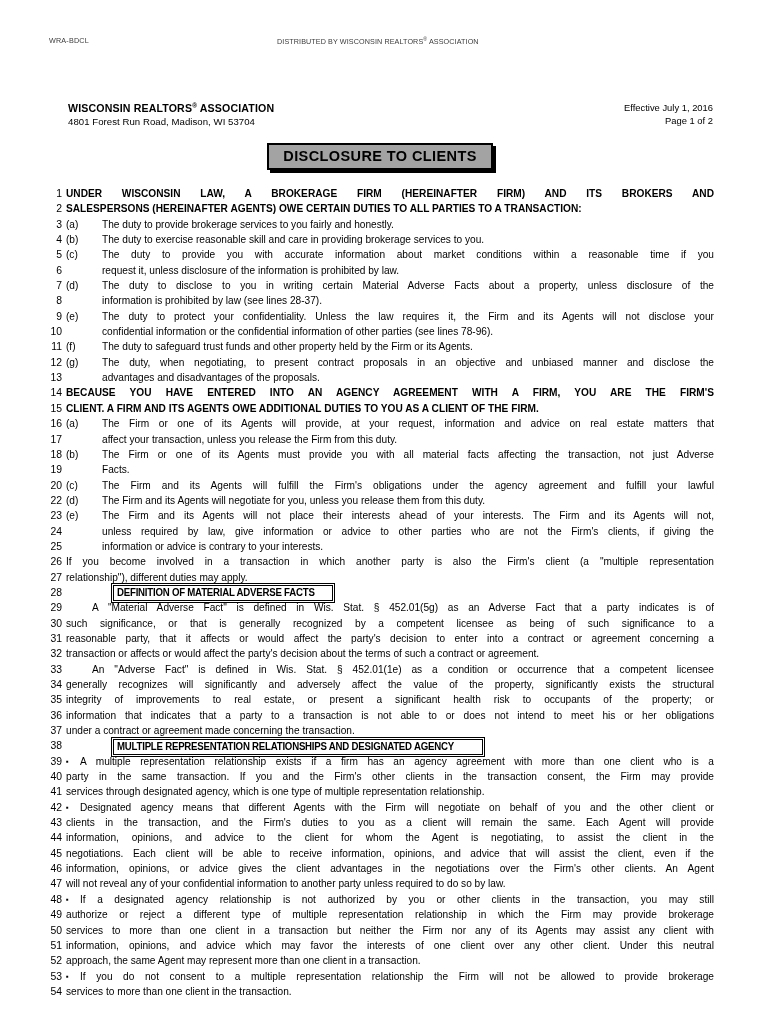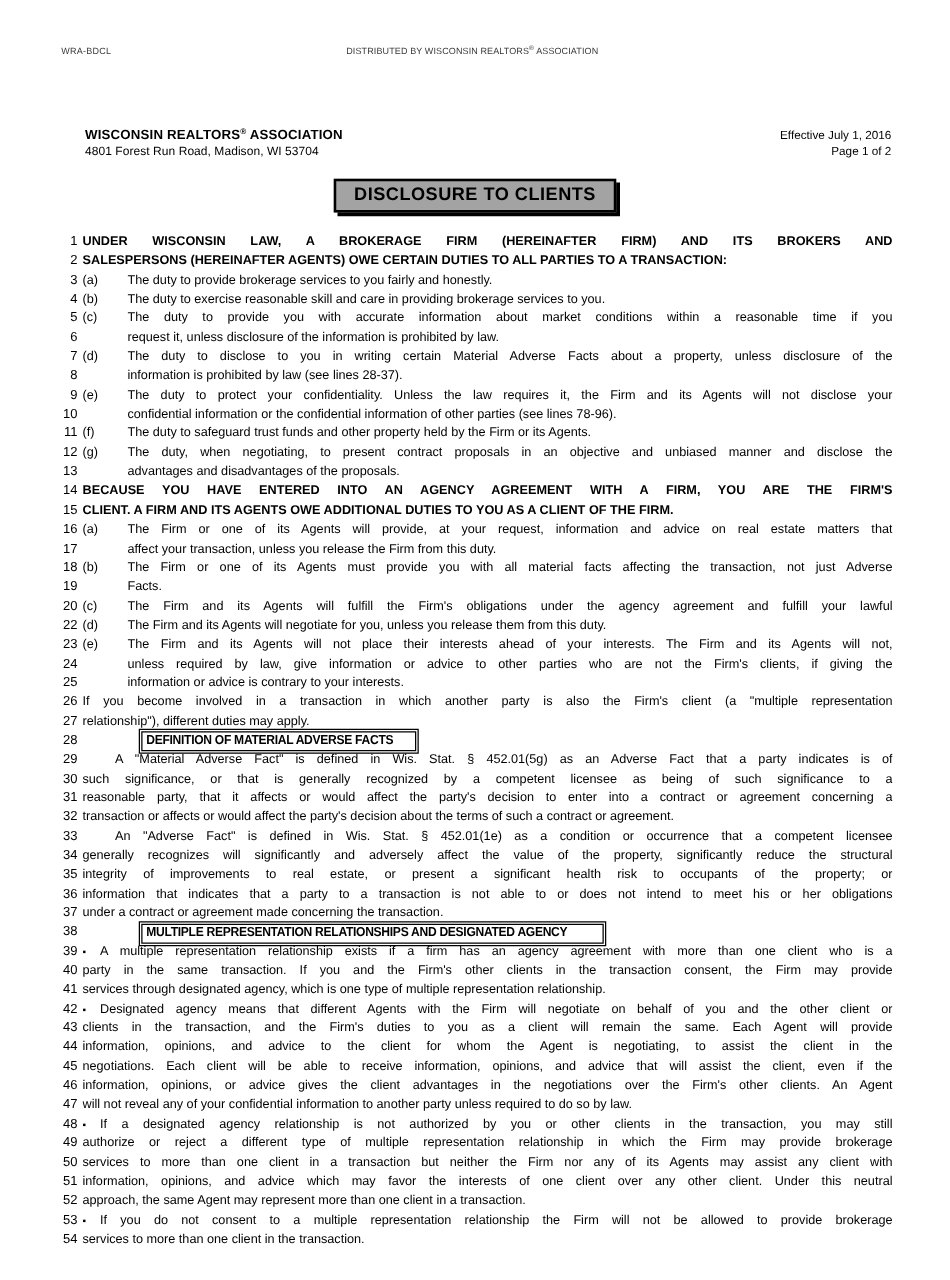--- a/index.html
+++ b/index.html
@@ -346,21 +346,21 @@
       <div class="ln">
         <div class="num">32</div>
         <div class="txt">transaction or affects or would affect the party's decision about the terms of such a contract or agreement.</div>
       </div>
       <div class="ln">
         <div class="num">33</div>
         <div class="txt j" style="text-indent: 26px;">An "Adverse Fact" is defined in Wis. Stat. § 452.01(1e) as a condition or occurrence that a competent licensee</div>
       </div>
       <div class="ln">
         <div class="num">34</div>
-        <div class="txt j">generally recognizes will significantly and adversely affect the value of the property, significantly reduce the structural</div>
+        <div class="txt j">generally recognizes will significantly and adversely affect the value of the property, significantly exists the structural</div>
       </div>
       <div class="ln">
         <div class="num">35</div>
         <div class="txt j">integrity of  improvements to real estate, or present a significant health risk to occupants of the property; or</div>
       </div>
       <div class="ln">
         <div class="num">36</div>
         <div class="txt j">information that indicates that a party to a transaction is not able to or does not intend to meet his or her obligations</div>
       </div>
       <div class="ln">

